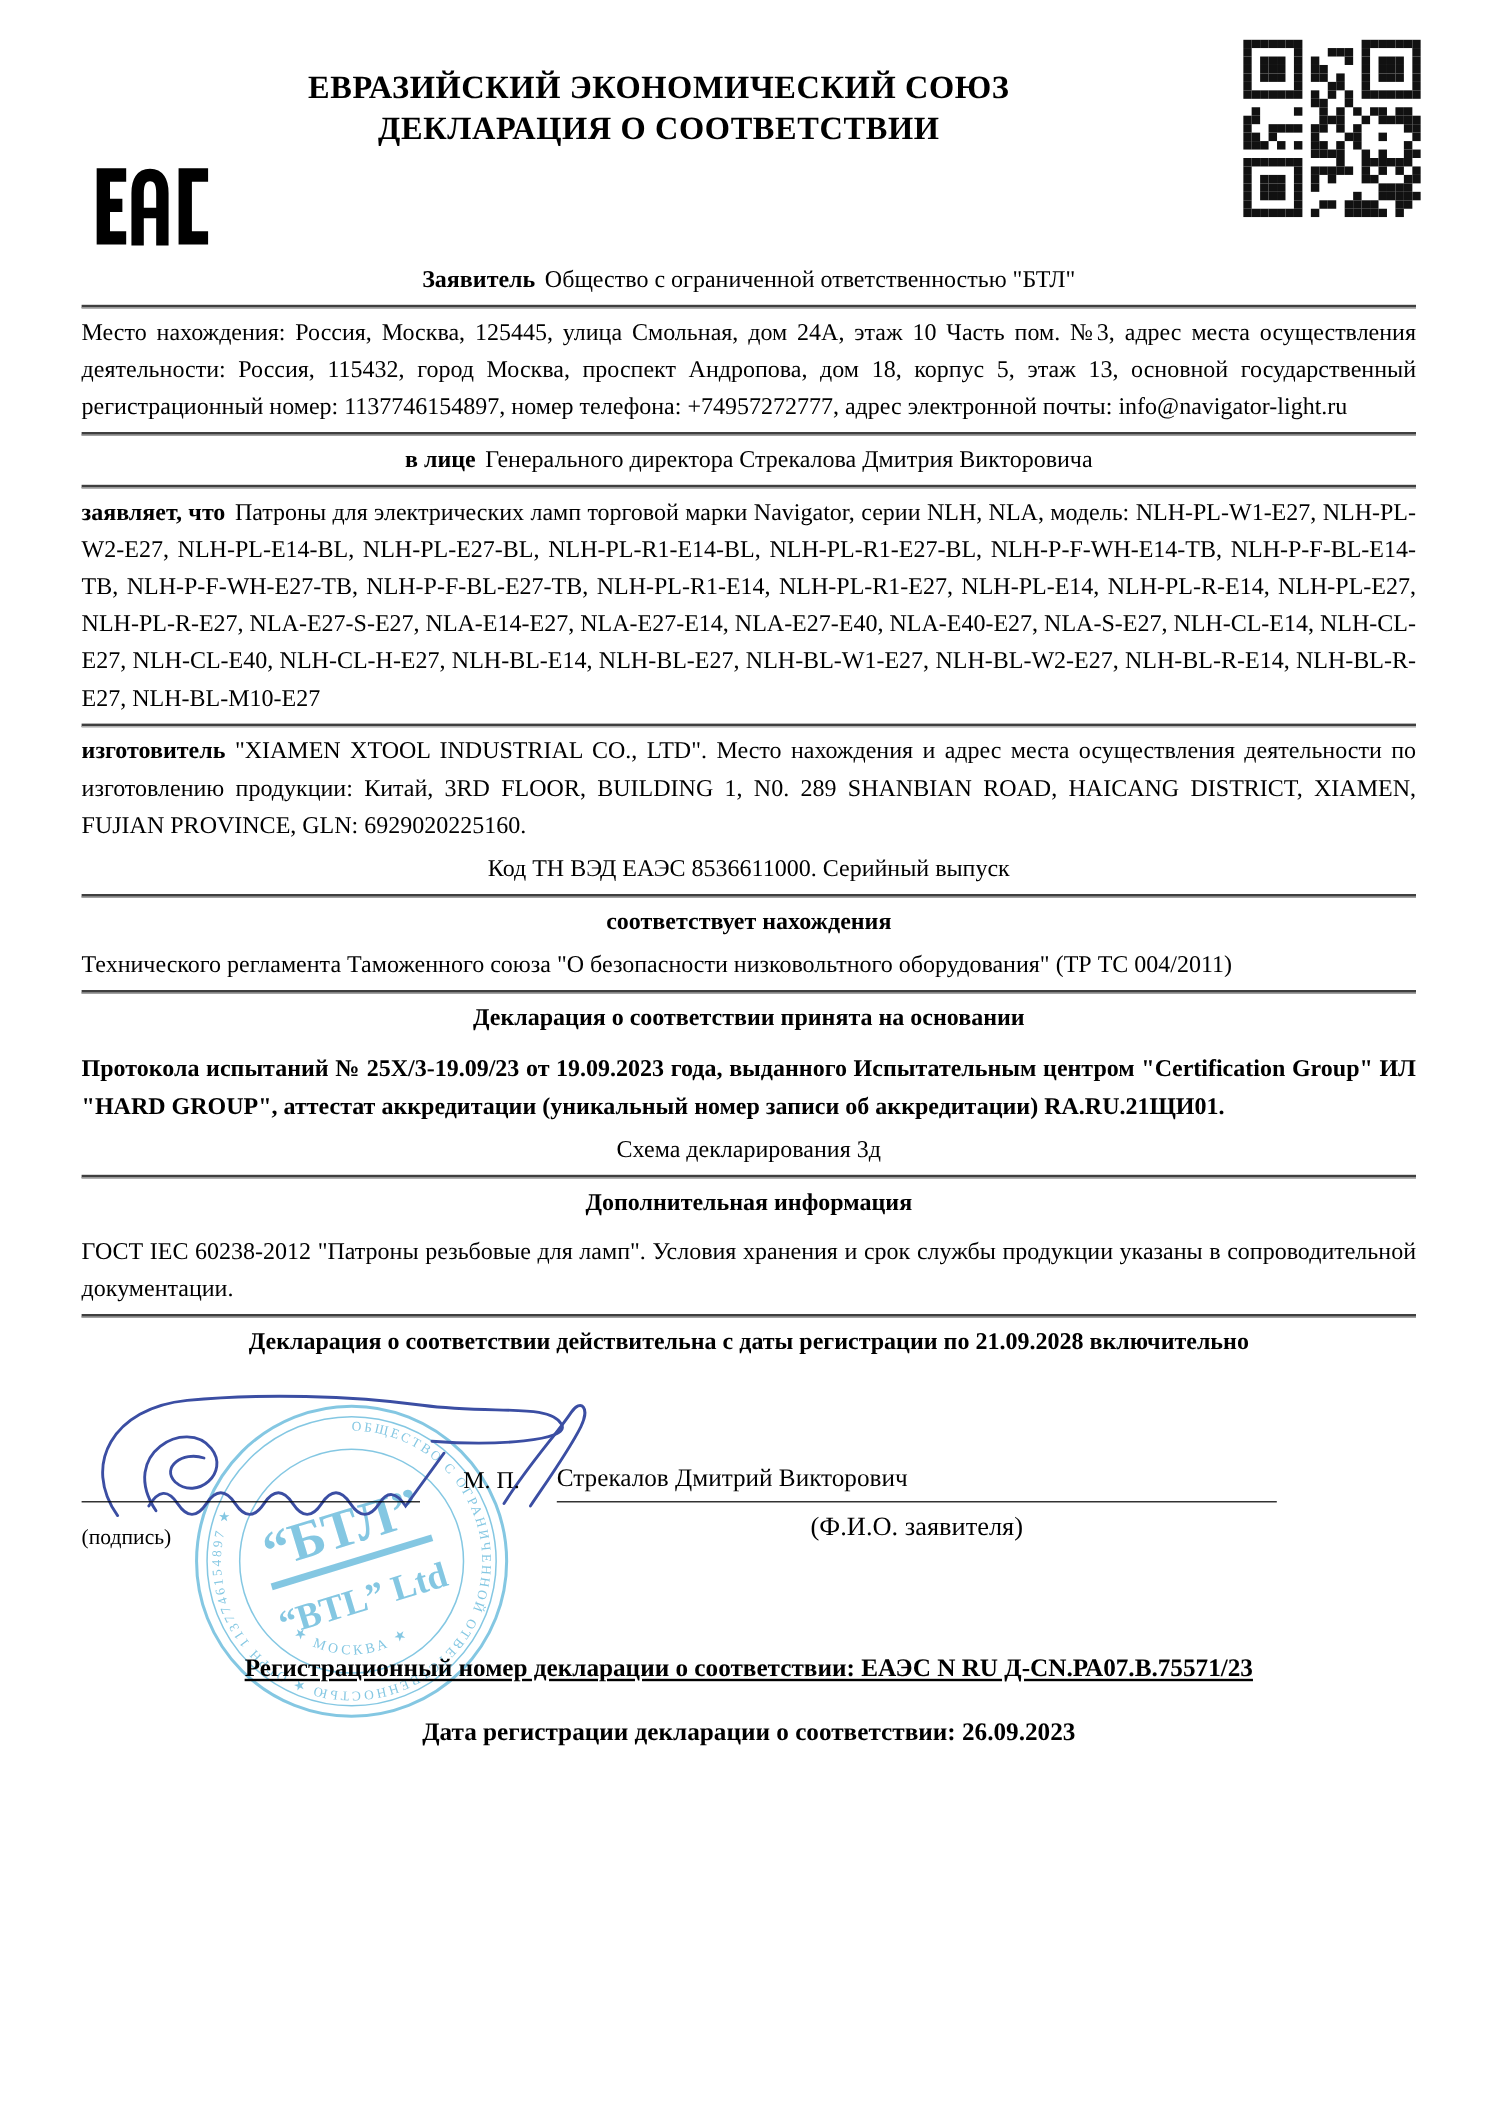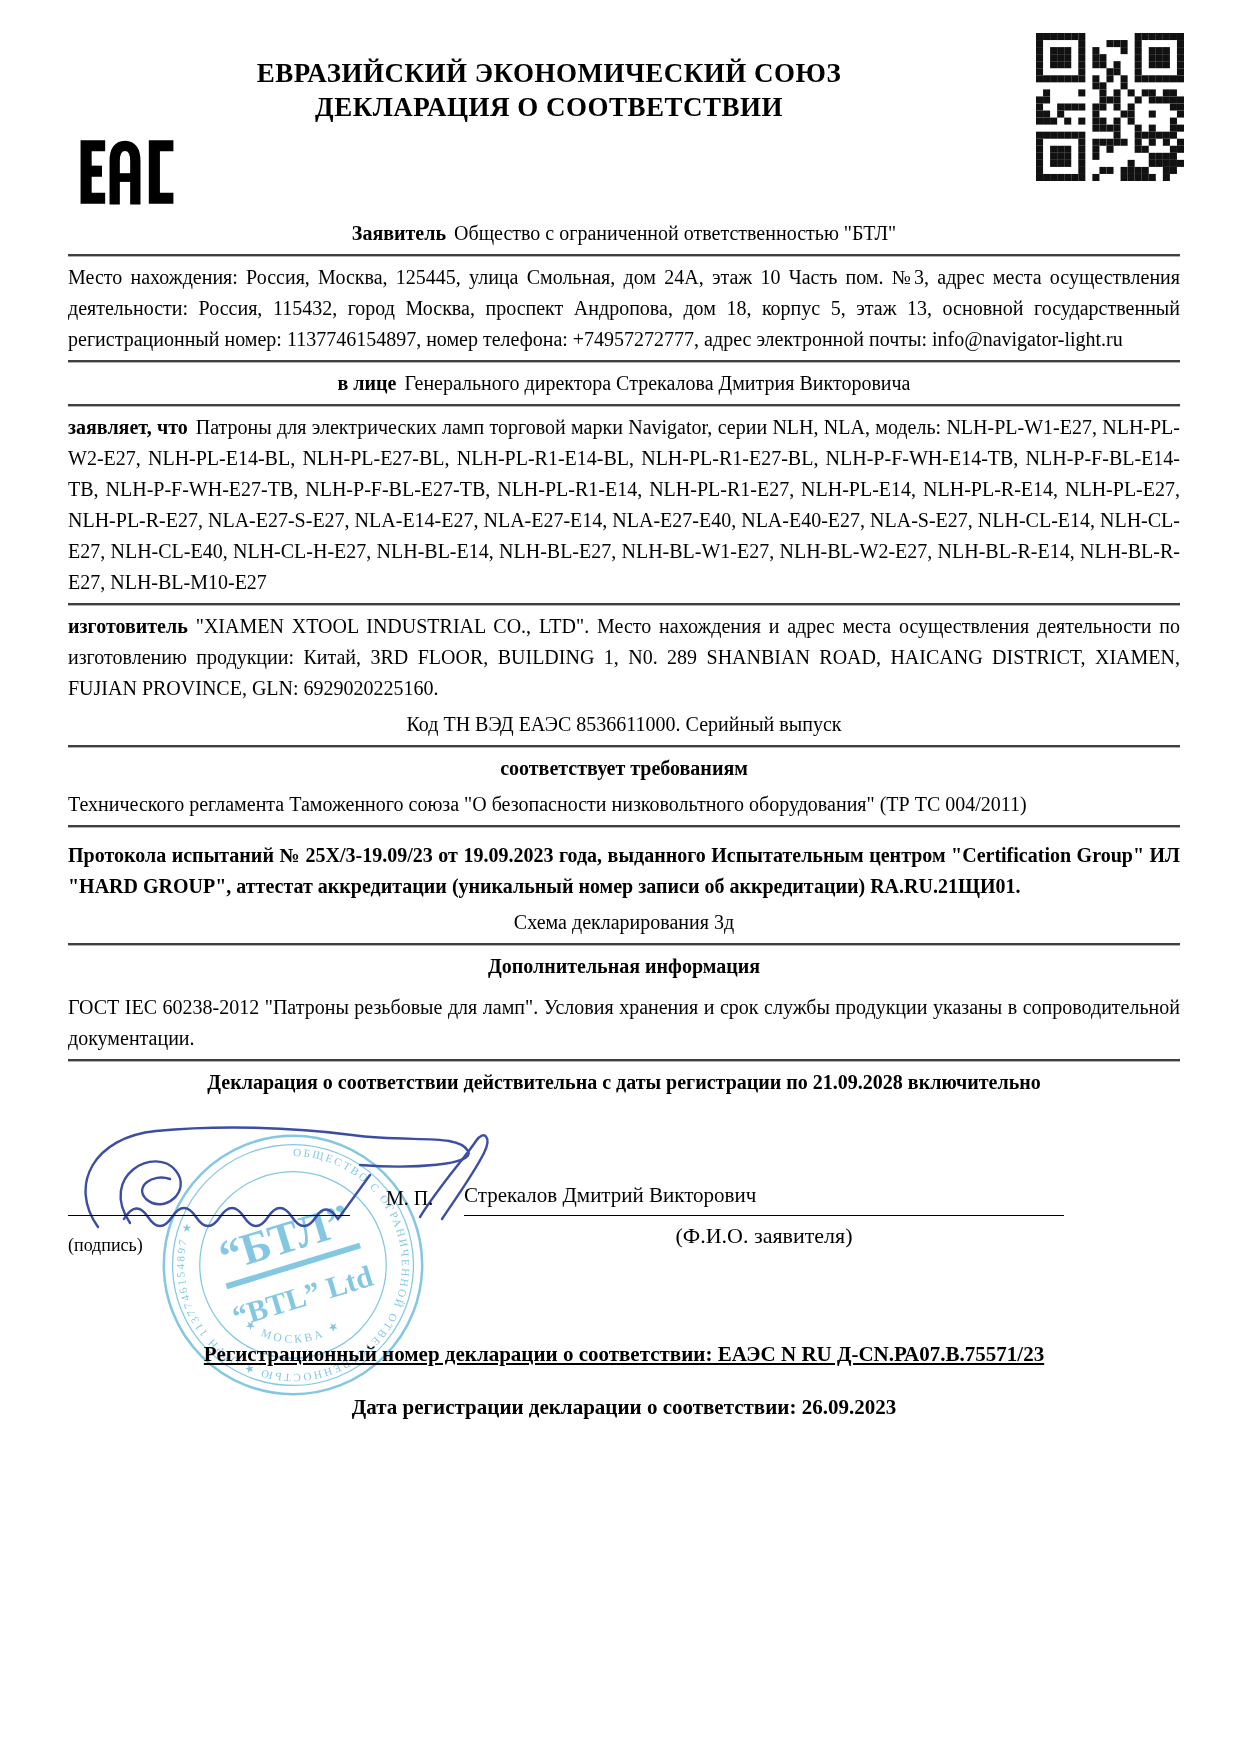--- a/index.html
+++ b/index.html
@@ -288,25 +288,26 @@
 
     <p class="just"><b class="lead">заявляет, что</b><span>Патроны для электрических ламп  торговой марки Navigator, серии NLH, NLA, модель: NLH-PL-W1-E27, NLH-PL-W2-E27, NLH-PL-E14-BL, NLH-PL-E27-BL, NLH-PL-R1-E14-BL, NLH-PL-R1-E27-BL, NLH-P-F-WH-E14-TB, NLH-P-F-BL-E14-TB, NLH-P-F-WH-E27-TB, NLH-P-F-BL-E27-TB, NLH-PL-R1-E14, NLH-PL-R1-E27, NLH-PL-E14, NLH-PL-R-E14, NLH-PL-E27, NLH-PL-R-E27, NLA-E27-S-E27, NLA-E14-E27, NLA-E27-E14, NLA-E27-E40, NLA-E40-E27, NLA-S-E27, NLH-CL-E14, NLH-CL-E27, NLH-CL-E40, NLH-CL-H-E27, NLH-BL-E14, NLH-BL-E27, NLH-BL-W1-E27, NLH-BL-W2-E27, NLH-BL-R-E14, NLH-BL-R-E27, NLH-BL-M10-E27</span></p>
 
     <div class="rule"></div>
 
     <p class="just"><b class="lead">изготовитель</b><span>"XIAMEN XTOOL INDUSTRIAL CO., LTD". Место нахождения и адрес места осуществления деятельности по изготовлению продукции: Китай, 3RD FLOOR, BUILDING 1, N0. 289 SHANBIAN ROAD, HAICANG DISTRICT, XIAMEN, FUJIAN PROVINCE, GLN: 6929020225160.</span></p>
     <p>Код ТН ВЭД ЕАЭС 8536611000. Серийный выпуск</p>
 
     <div class="rule"></div>
 
-    <p class="bold-line">соответствует требованиям</p>
+    <p class="bold-line">соответствует нахождения</p>
     <p class="just">Технического регламента Таможенного союза "О безопасности низковольтного оборудования" (ТР ТС 004/2011)</p>
 
     <div class="rule"></div>
 
+    <p class="bold-line">Декларация о соответствии принята на основании</p>
     <p class="just" style="margin-top:12px;font-weight:bold;">Протокола испытаний № 25Х/3-19.09/23 от 19.09.2023 года, выданного Испытательным центром "Certification Group" ИЛ "HARD GROUP", аттестат аккредитации (уникальный номер записи об аккредитации) RA.RU.21ЩИ01.</p>
     <p style="margin-top:0;">Схема декларирования 3д</p>
 
     <div class="rule"></div>
 
     <p class="bold-line">Дополнительная информация</p>
     <p class="just" style="margin-top:10px;">ГОСТ IEC 60238-2012 "Патроны резьбовые для ламп". Условия хранения и срок службы продукции указаны в сопроводительной документации.</p>
 
     <div class="rule"></div>
 

